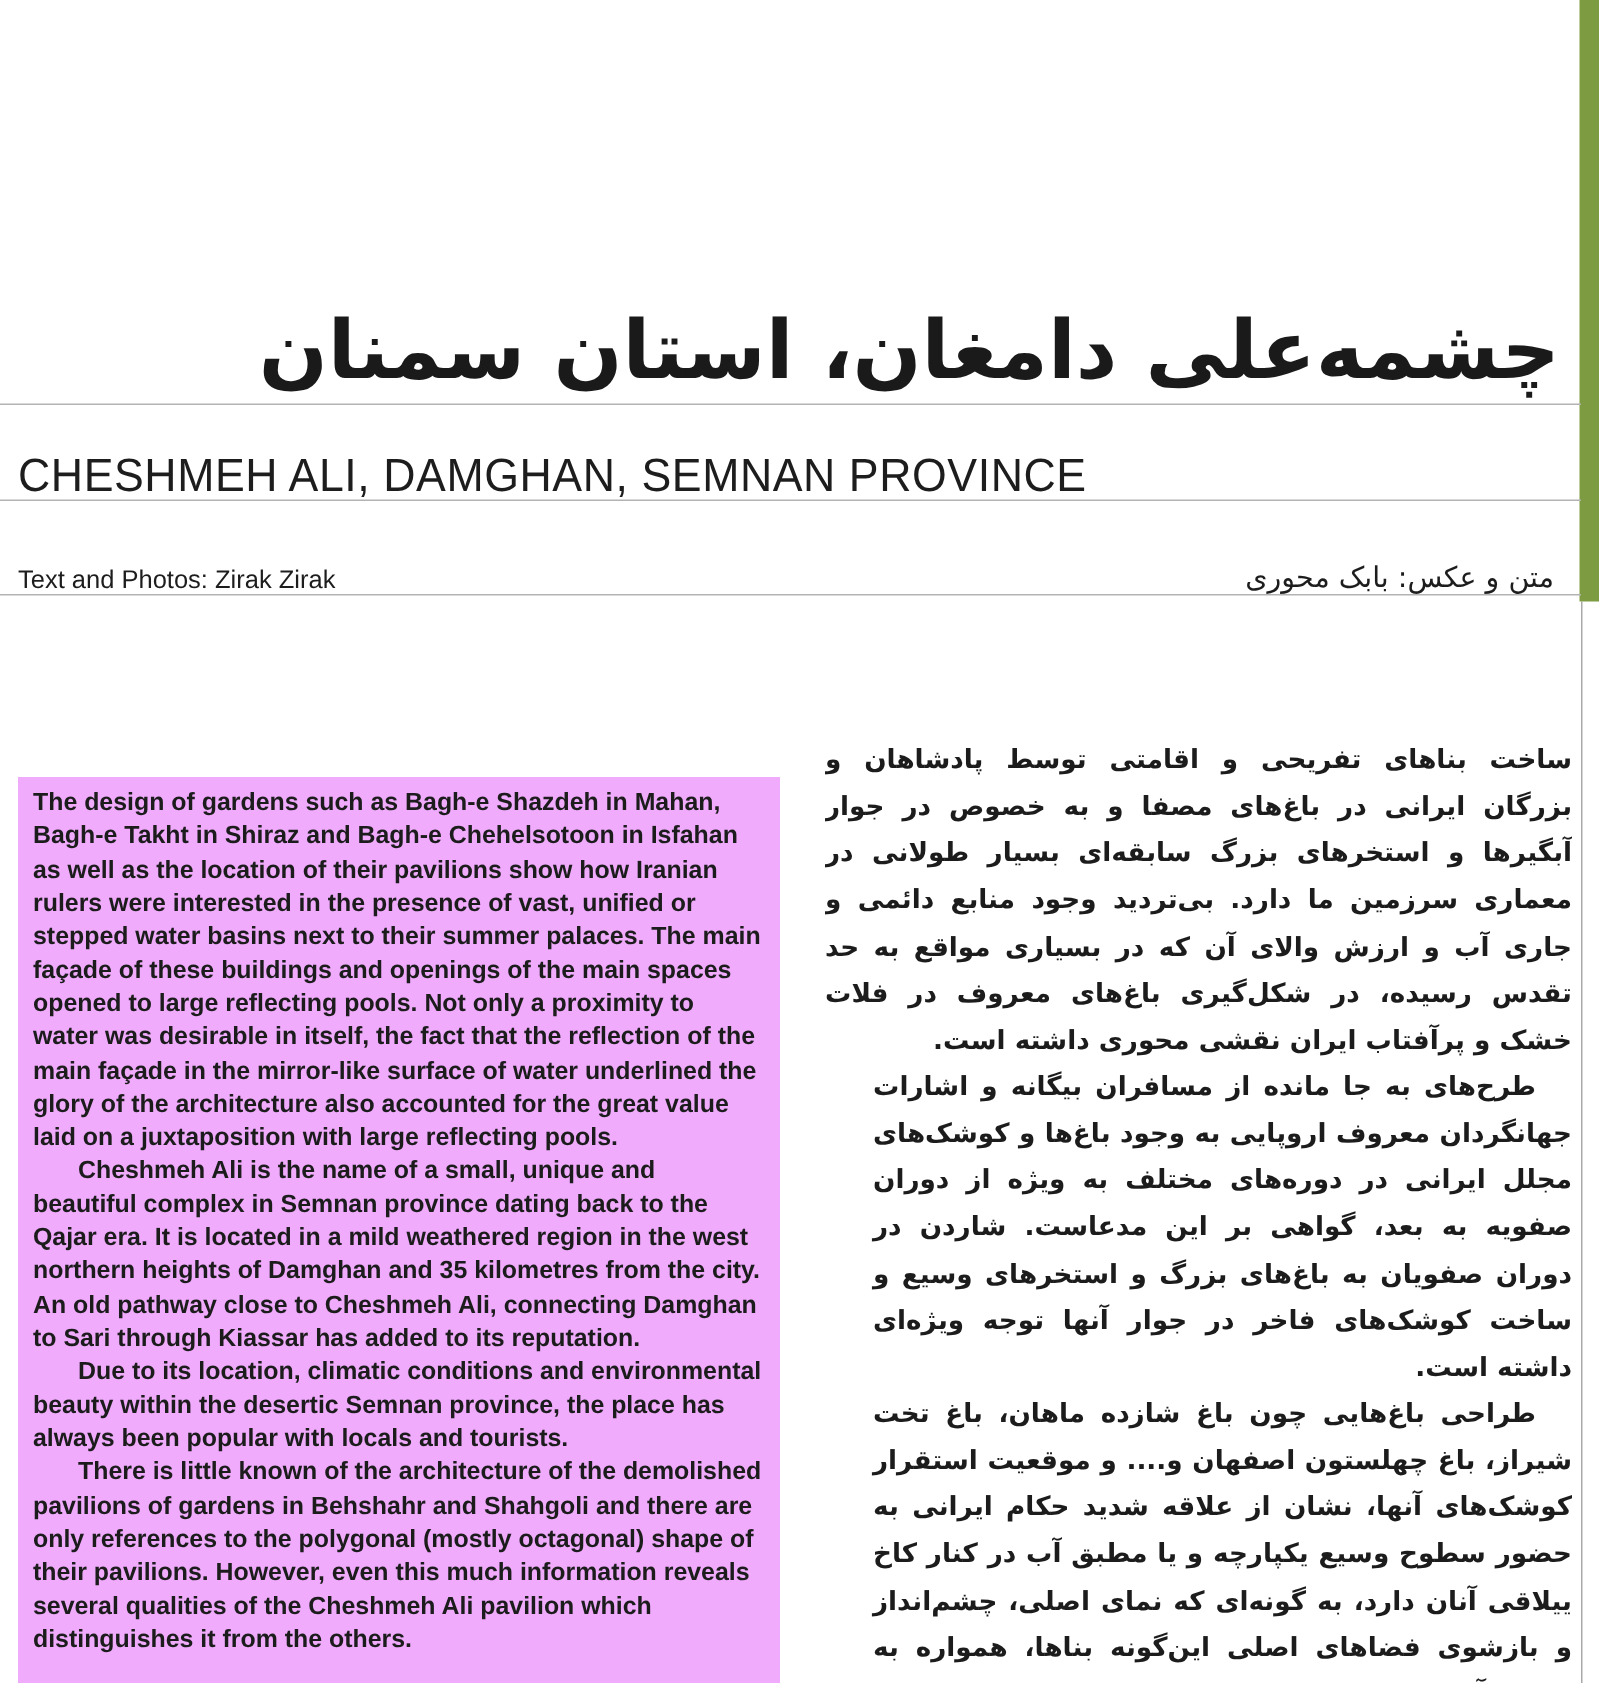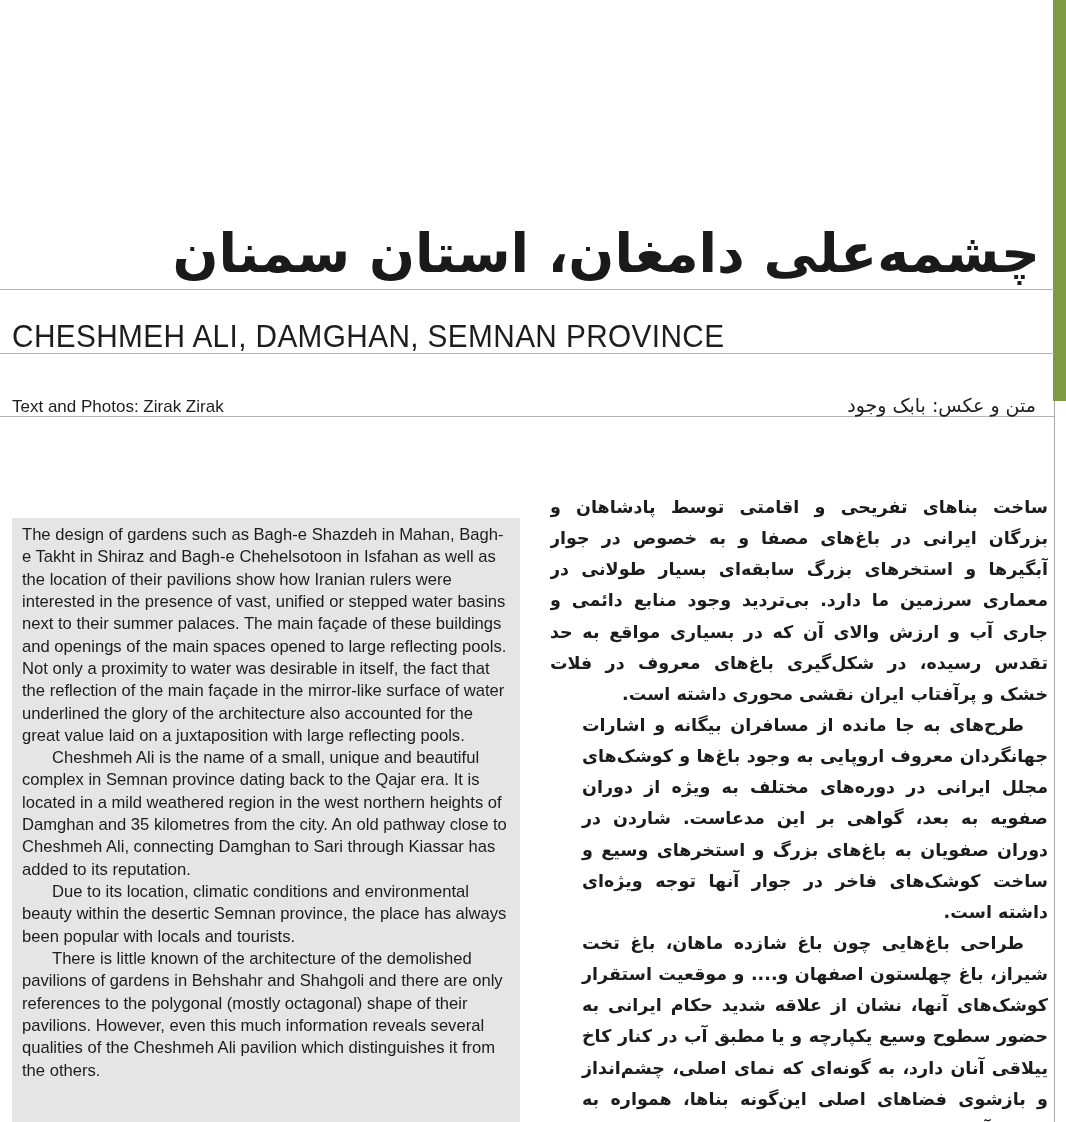--- a/index.html
+++ b/index.html
@@ -33,21 +33,20 @@
     background: #a9a9a9;
   }
 
   
   .masthead {
     position: absolute;
     left: 0;
     top: 0;
     width: 1054px;
     height: 500px;
-    margin-top: 20px;
   }
 
   .rule {
     position: absolute;
     left: 0;
     width: 1054px;
     height: 1px;
     background: #b3b3b3;
   }
   .rule-1 { top: 269px; }
@@ -103,29 +102,30 @@
     color: #1d1d1d;
     white-space: nowrap;
   }
 
   
   .col-en {
     position: absolute;
     left: 12px;
     top: 518px;
     width: 508px;
-    background: #e5e5e5;
+    background: #f0abfc;
     padding: 6px 10px 10px 10px;
     box-sizing: border-box;
     font-size: 16.6px;
     line-height: 1.345;
     color: #1c1c1c;
     text-align: left;
     overflow: hidden;
     height: 604px;
+    font-weight: bold;
   }
   .col-en p {
     margin: 0;
   }
   .col-en p.indent {
     text-indent: 30px;
   }
 
   .col-fa {
     position: absolute;
@@ -161,21 +161,21 @@
   <div class="rule rule-1"></div>
   <div class="rule rule-2"></div>
   <div class="rule rule-3"></div>
 
   <div class="title-fa">چشمه‌علی دامغان، استان سمنان</div>
 
   <div class="title-en">CHESHMEH ALI, DAMGHAN, SEMNAN PROVINCE</div>
 
   <div class="byline-en">Text and Photos: Zirak Zirak</div>
 
-  <div class="byline-fa">متن و عکس: بابک وجود</div>
+  <div class="byline-fa">متن و عکس: بابک محوری</div>
 
 </div>
 
 <div class="col-en">
   <p>The design of gardens such as Bagh-e Shazdeh in Mahan, Bagh-e Takht in Shiraz and Bagh-e Chehelsotoon in Isfahan as well as the location of their pavilions show how Iranian rulers were interested in the presence of vast, unified or stepped water basins next to their summer palaces. The main façade of these buildings and openings of the main spaces opened to large reflecting pools. Not only a proximity to water was desirable in itself, the fact that the reflection of the main façade in the mirror-like surface of water underlined the glory of the architecture also accounted for the great value laid on a juxtaposition with large reflecting pools.</p>
   <p class="indent">Cheshmeh Ali is the name of a small, unique and beautiful complex in Semnan province dating back to the Qajar era. It is located in a mild weathered region in the west northern heights of Damghan and 35 kilometres from the city. An old pathway close to Cheshmeh Ali, connecting Damghan to Sari through Kiassar has added to its reputation.</p>
   <p class="indent">Due to its location, climatic conditions and environmental beauty within the desertic Semnan province, the place has always been popular with locals and tourists.</p>
   <p class="indent">There is little known of the architecture of the demolished pavilions of gardens in Behshahr and Shahgoli and there are only references to the polygonal (mostly octagonal) shape of their pavilions. However, even this much information reveals several qualities of the Cheshmeh Ali pavilion which distinguishes it from the others.</p>
 </div>
 

